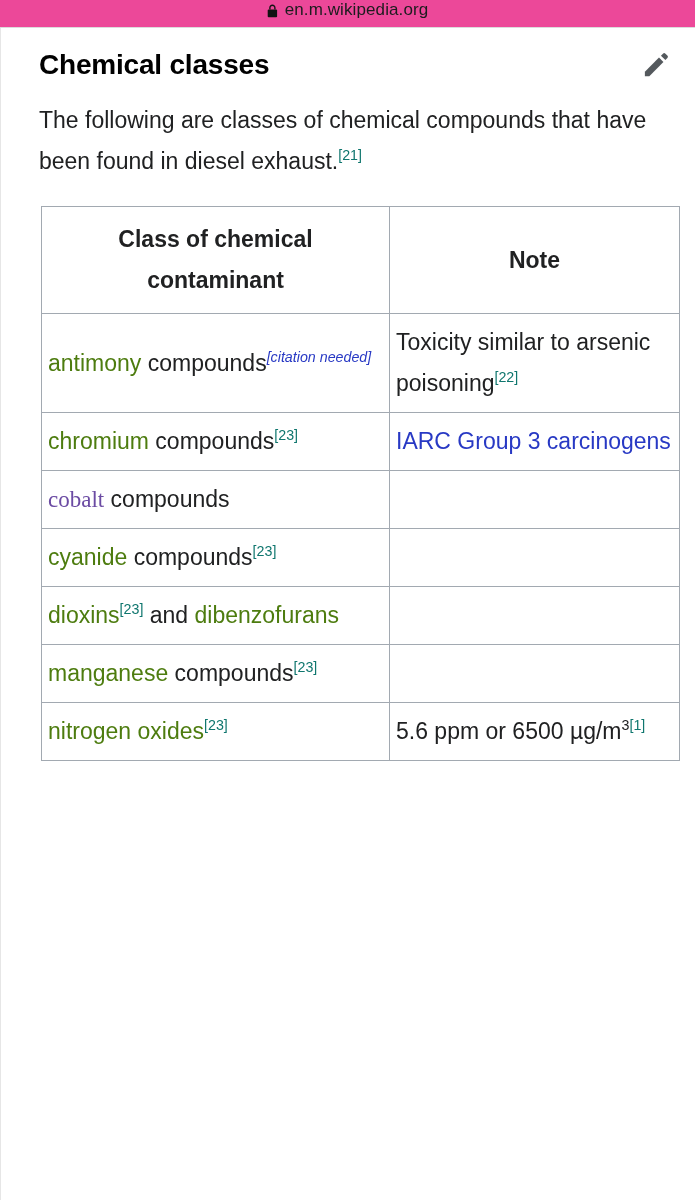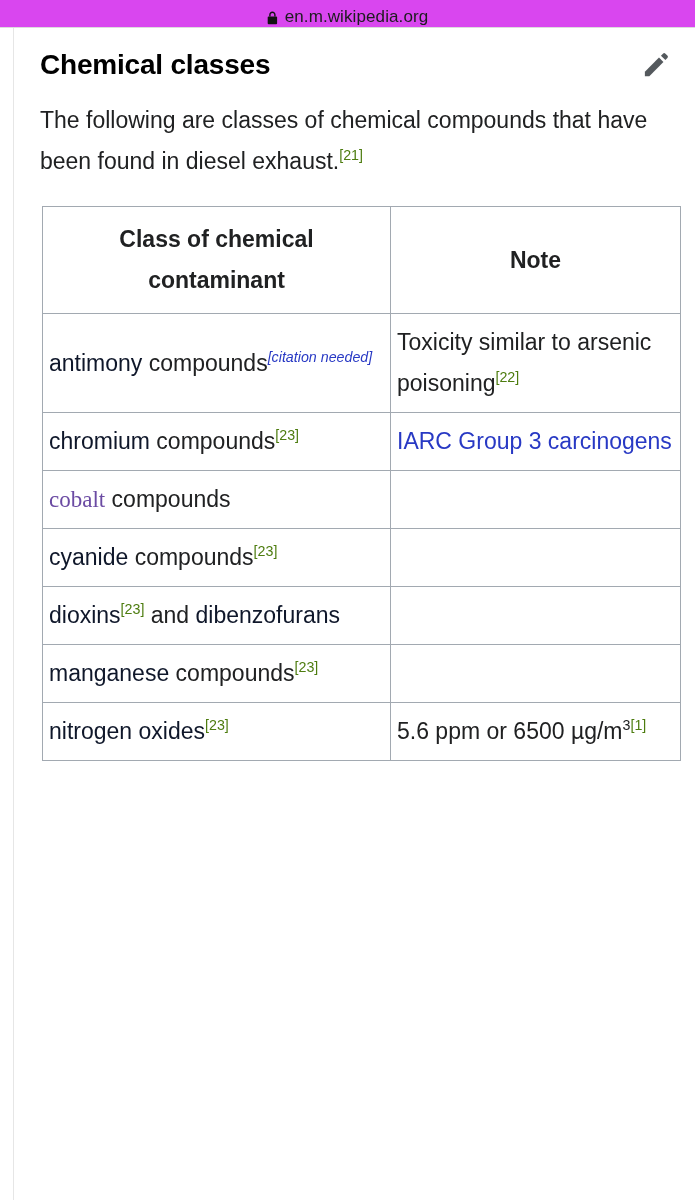--- a/index.html
+++ b/index.html
@@ -13,24 +13,24 @@
     height: 1200px;
     overflow: hidden;
     font-family: "Liberation Sans", sans-serif;
     color: #202122;
     -webkit-font-smoothing: antialiased;
   }
 
   
   .urlbar {
     height: 28px;
-    background: #d946ef;
+    background: #ec4899;
     border-bottom: 1px solid #dcdcdc;
     display: flex;
-    align-items: flex-end;
+    align-items: flex-start;
     justify-content: center;
     position: relative;
   }
   .urlbar-inner {
     display: flex;
     align-items: center;
     gap: 7px;
   }
   .lock-icon {
     display: inline-block;
@@ -46,22 +46,21 @@
     letter-spacing: 0.1px;
     font-family: "Liberation Sans", sans-serif;
   }
 
   
   .page {
     position: relative;
     height: 1172px;
     background: #fff;
     border-left: 1px solid #e6e6e6;
-    padding: 0 0 0 0;
-    margin-left: 13px;
+    padding: 0 0 0 12px;
   }
 
   
   .section-head {
     display: flex;
     align-items: center;
     justify-content: space-between;
     padding: 20px 22px 0 26px;
   }
   .section-title {
@@ -123,33 +122,33 @@
     padding-top: 12px;
     padding-bottom: 12px;
   }
   table.wikitable td {
     text-align: left;
   }
   table.wikitable tr.first-row td { border-top-color: #a2a9b1; }
 
   
   a.wlink {
-    color: #0f172a;
+    color: #4d7c0f;
     text-decoration: none;
     cursor: pointer;
   }
   a.wlink.visited {
     color: #6b4ba3;
     font-family: Liberation Serif, serif;
   }
   sup.ref {
     font-size: 0.62em;
     line-height: 1;
     vertical-align: super;
-    color: #4d7c0f;
+    color: #0f766e;
     cursor: pointer;
   }
   sup.cn {
     font-size: 0.62em;
     line-height: 1;
     vertical-align: super;
     color: #2839c4;
     font-style: italic;
     cursor: pointer;
   }

